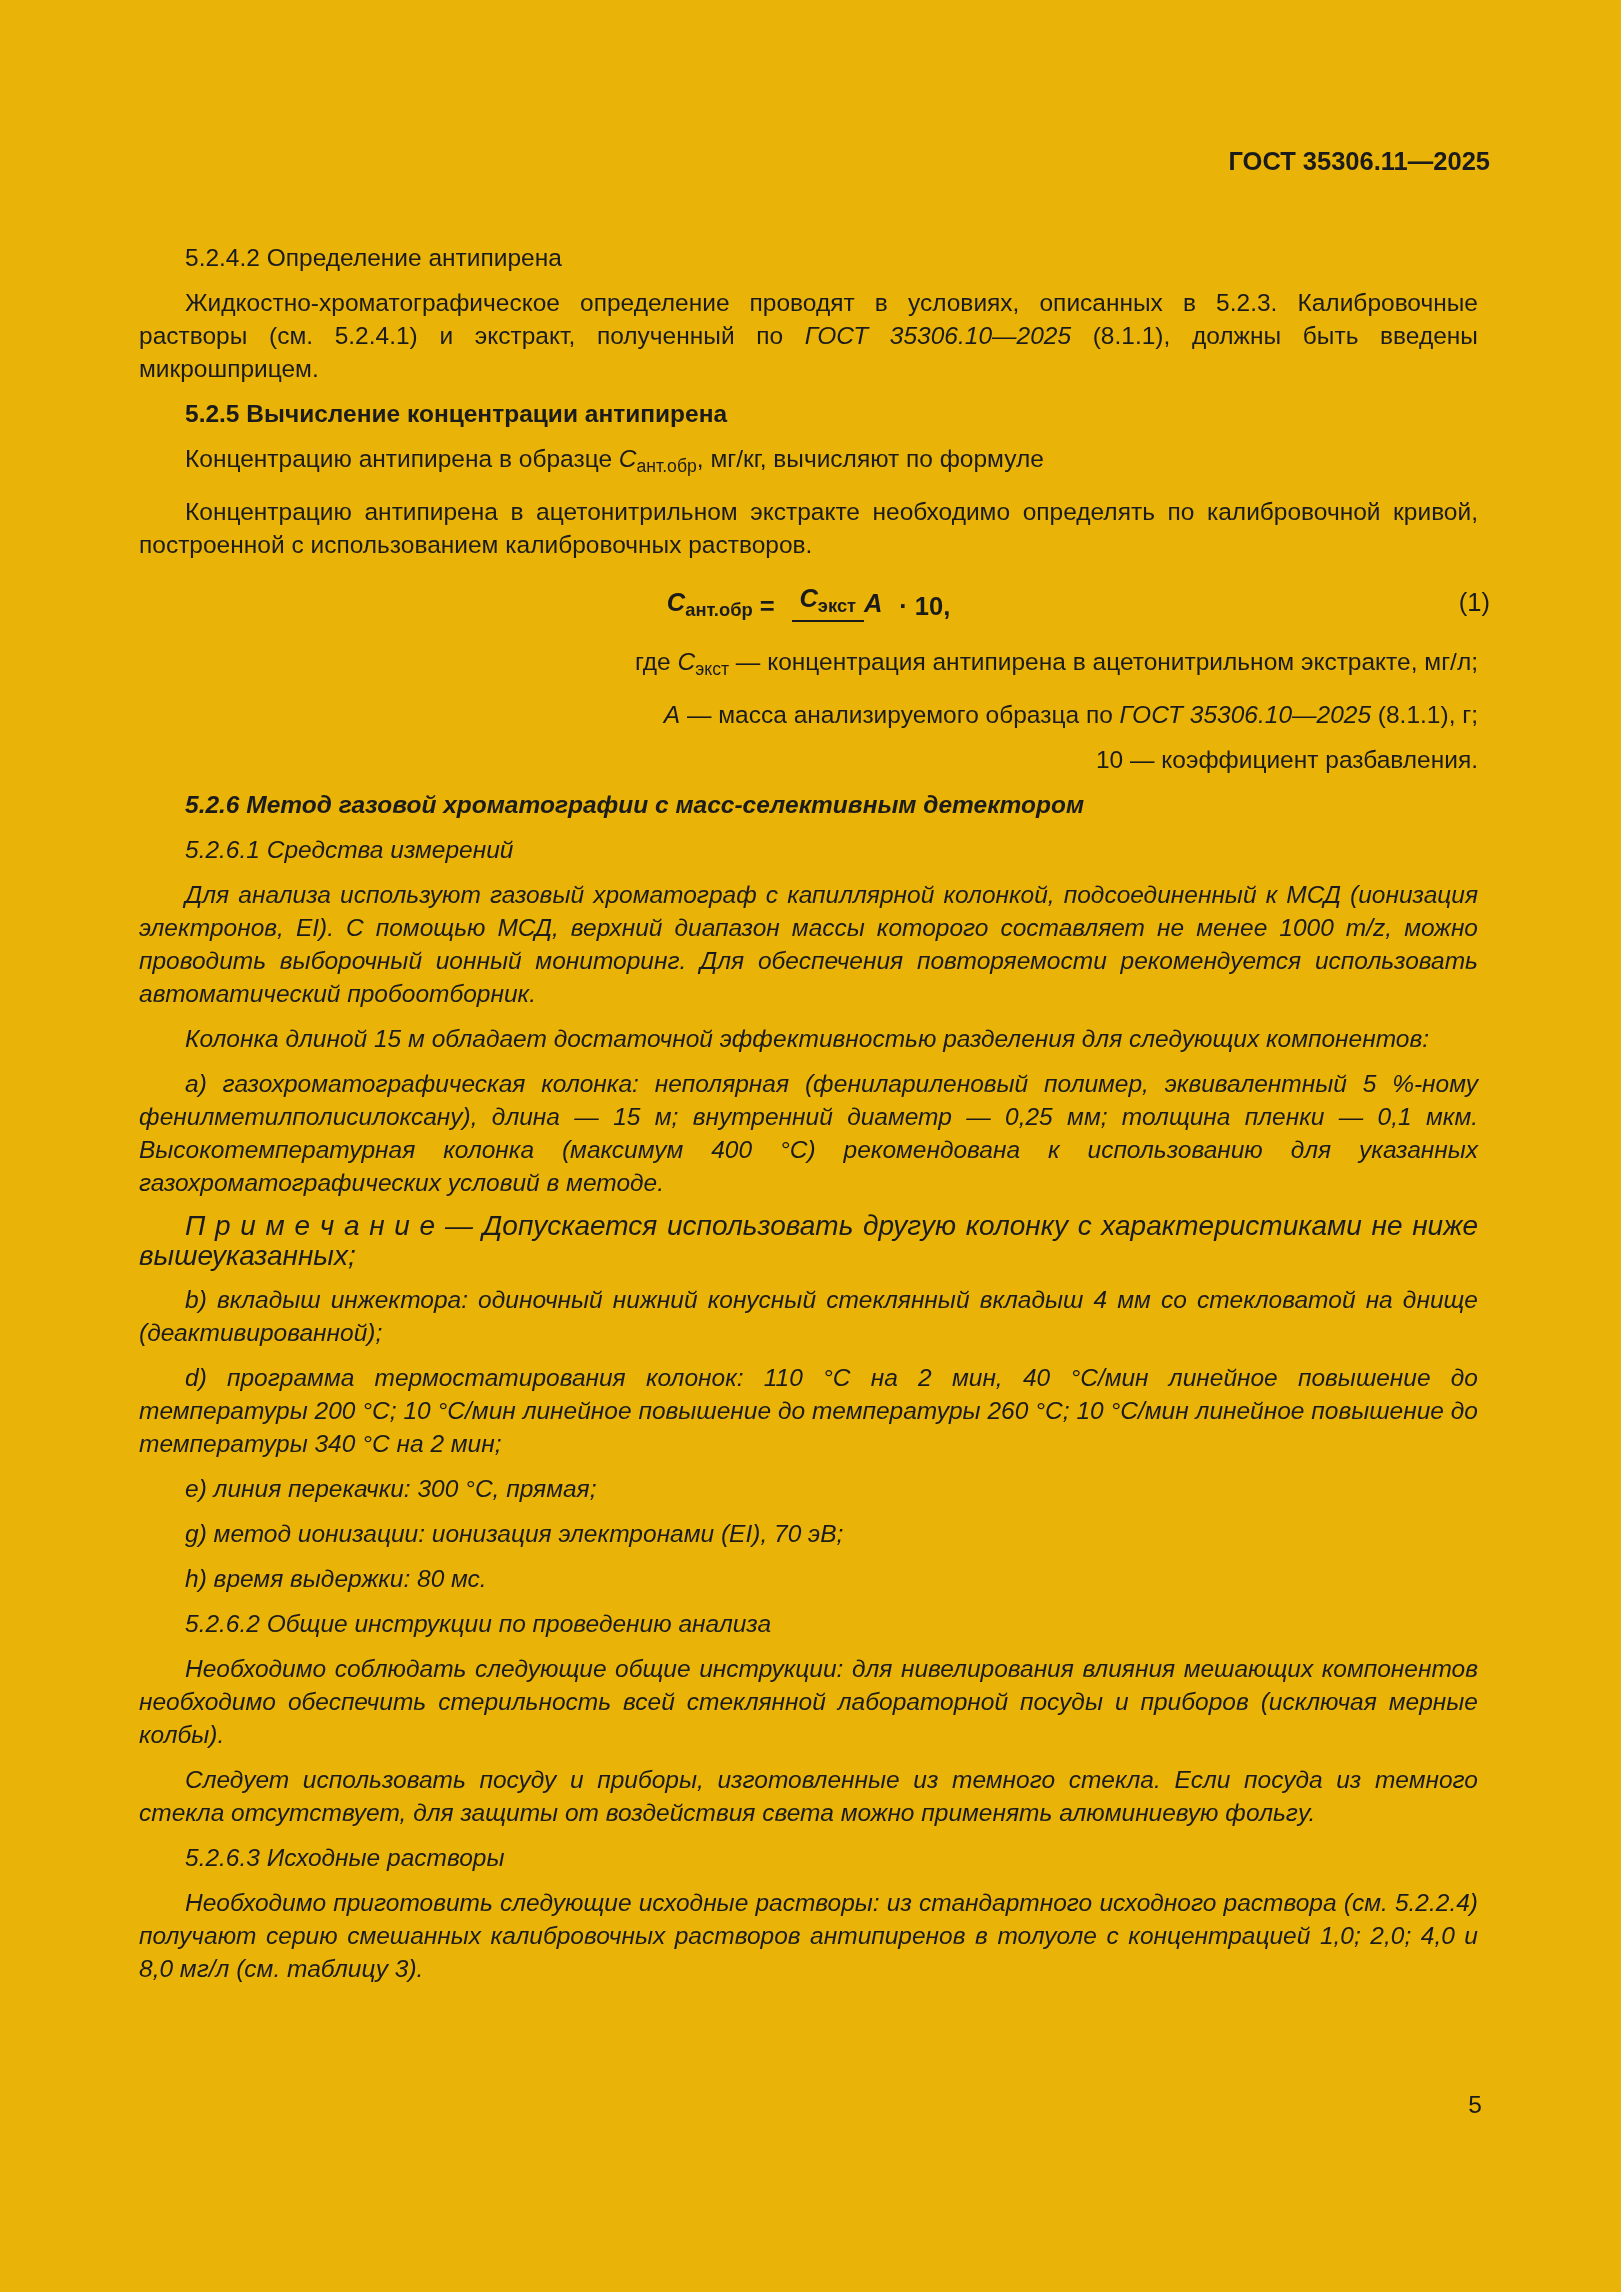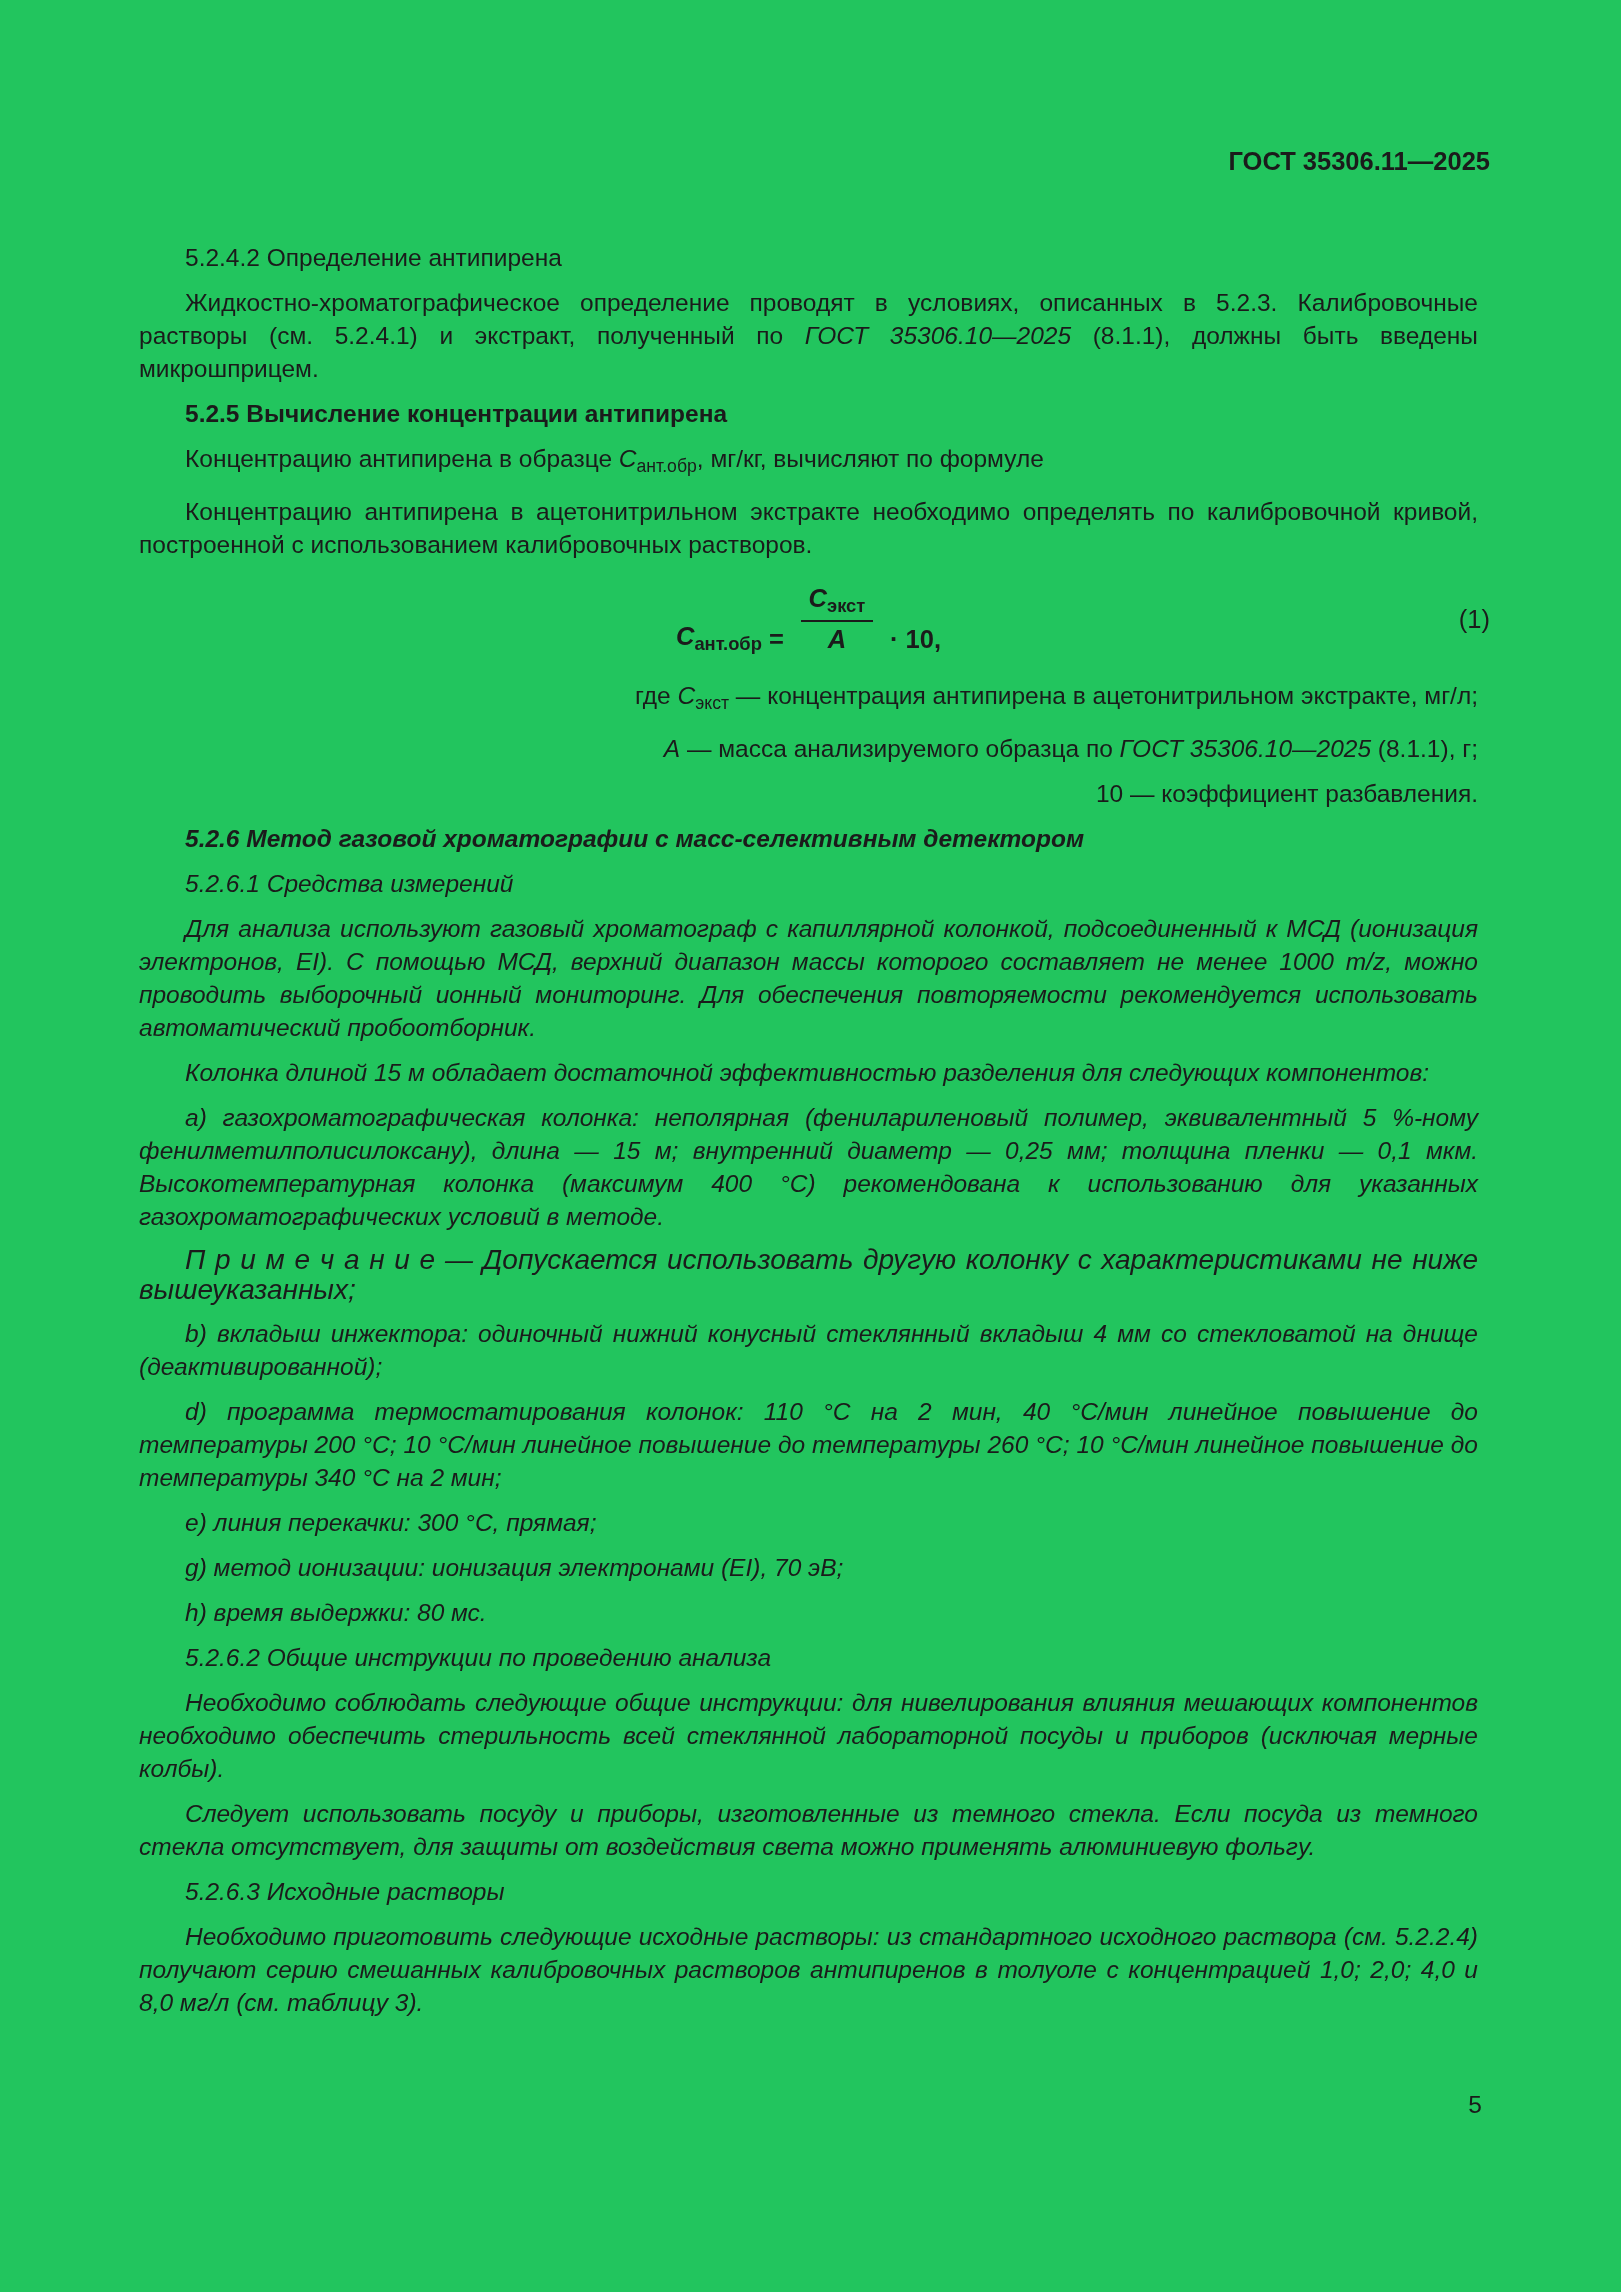--- a/index.html
+++ b/index.html
@@ -1,21 +1,21 @@
 <!DOCTYPE html>
 <html><head>
 <meta charset="utf-8">
 <style>
   html, body { margin: 0; padding: 0; background: #ffffff; }
   .page {
     position: relative;
     width: 1621px;
     height: 2293px;
     margin: 0 auto;
-    background: #22c55e;
+    background: #eab308;
     color: #1b1b1b;
     font-family: "Liberation Sans", sans-serif;
     overflow: hidden;
   }
   .running-header {
     position: absolute;
     top: 147px;
     left: 127px;
     right: 131px;
     text-align: right;
@@ -54,21 +54,20 @@
     margin: 21.6px 0 23.5px 0;
     font-weight: bold;
     font-size: 25.5px;
     line-height: 1.2;
   }
   .feq { display: inline-flex; align-items: flex-end; }
   .fi { font-style: italic; }
   .fop { white-space: pre; }
   .frac {
     display: inline-flex;
-    flex-direction: column;
     align-items: center;
     margin: 0 9.8px;
   }
   .frac .num { border-bottom: 2.5px solid #1b1b1b; padding: 0 7.8px 2.9px 7.8px; }
   .frac .den { padding-top: 2.9px; }
   .flabel {
     position: absolute;
     right: 0;
     top: 50%;
     transform: translateY(-50%);

